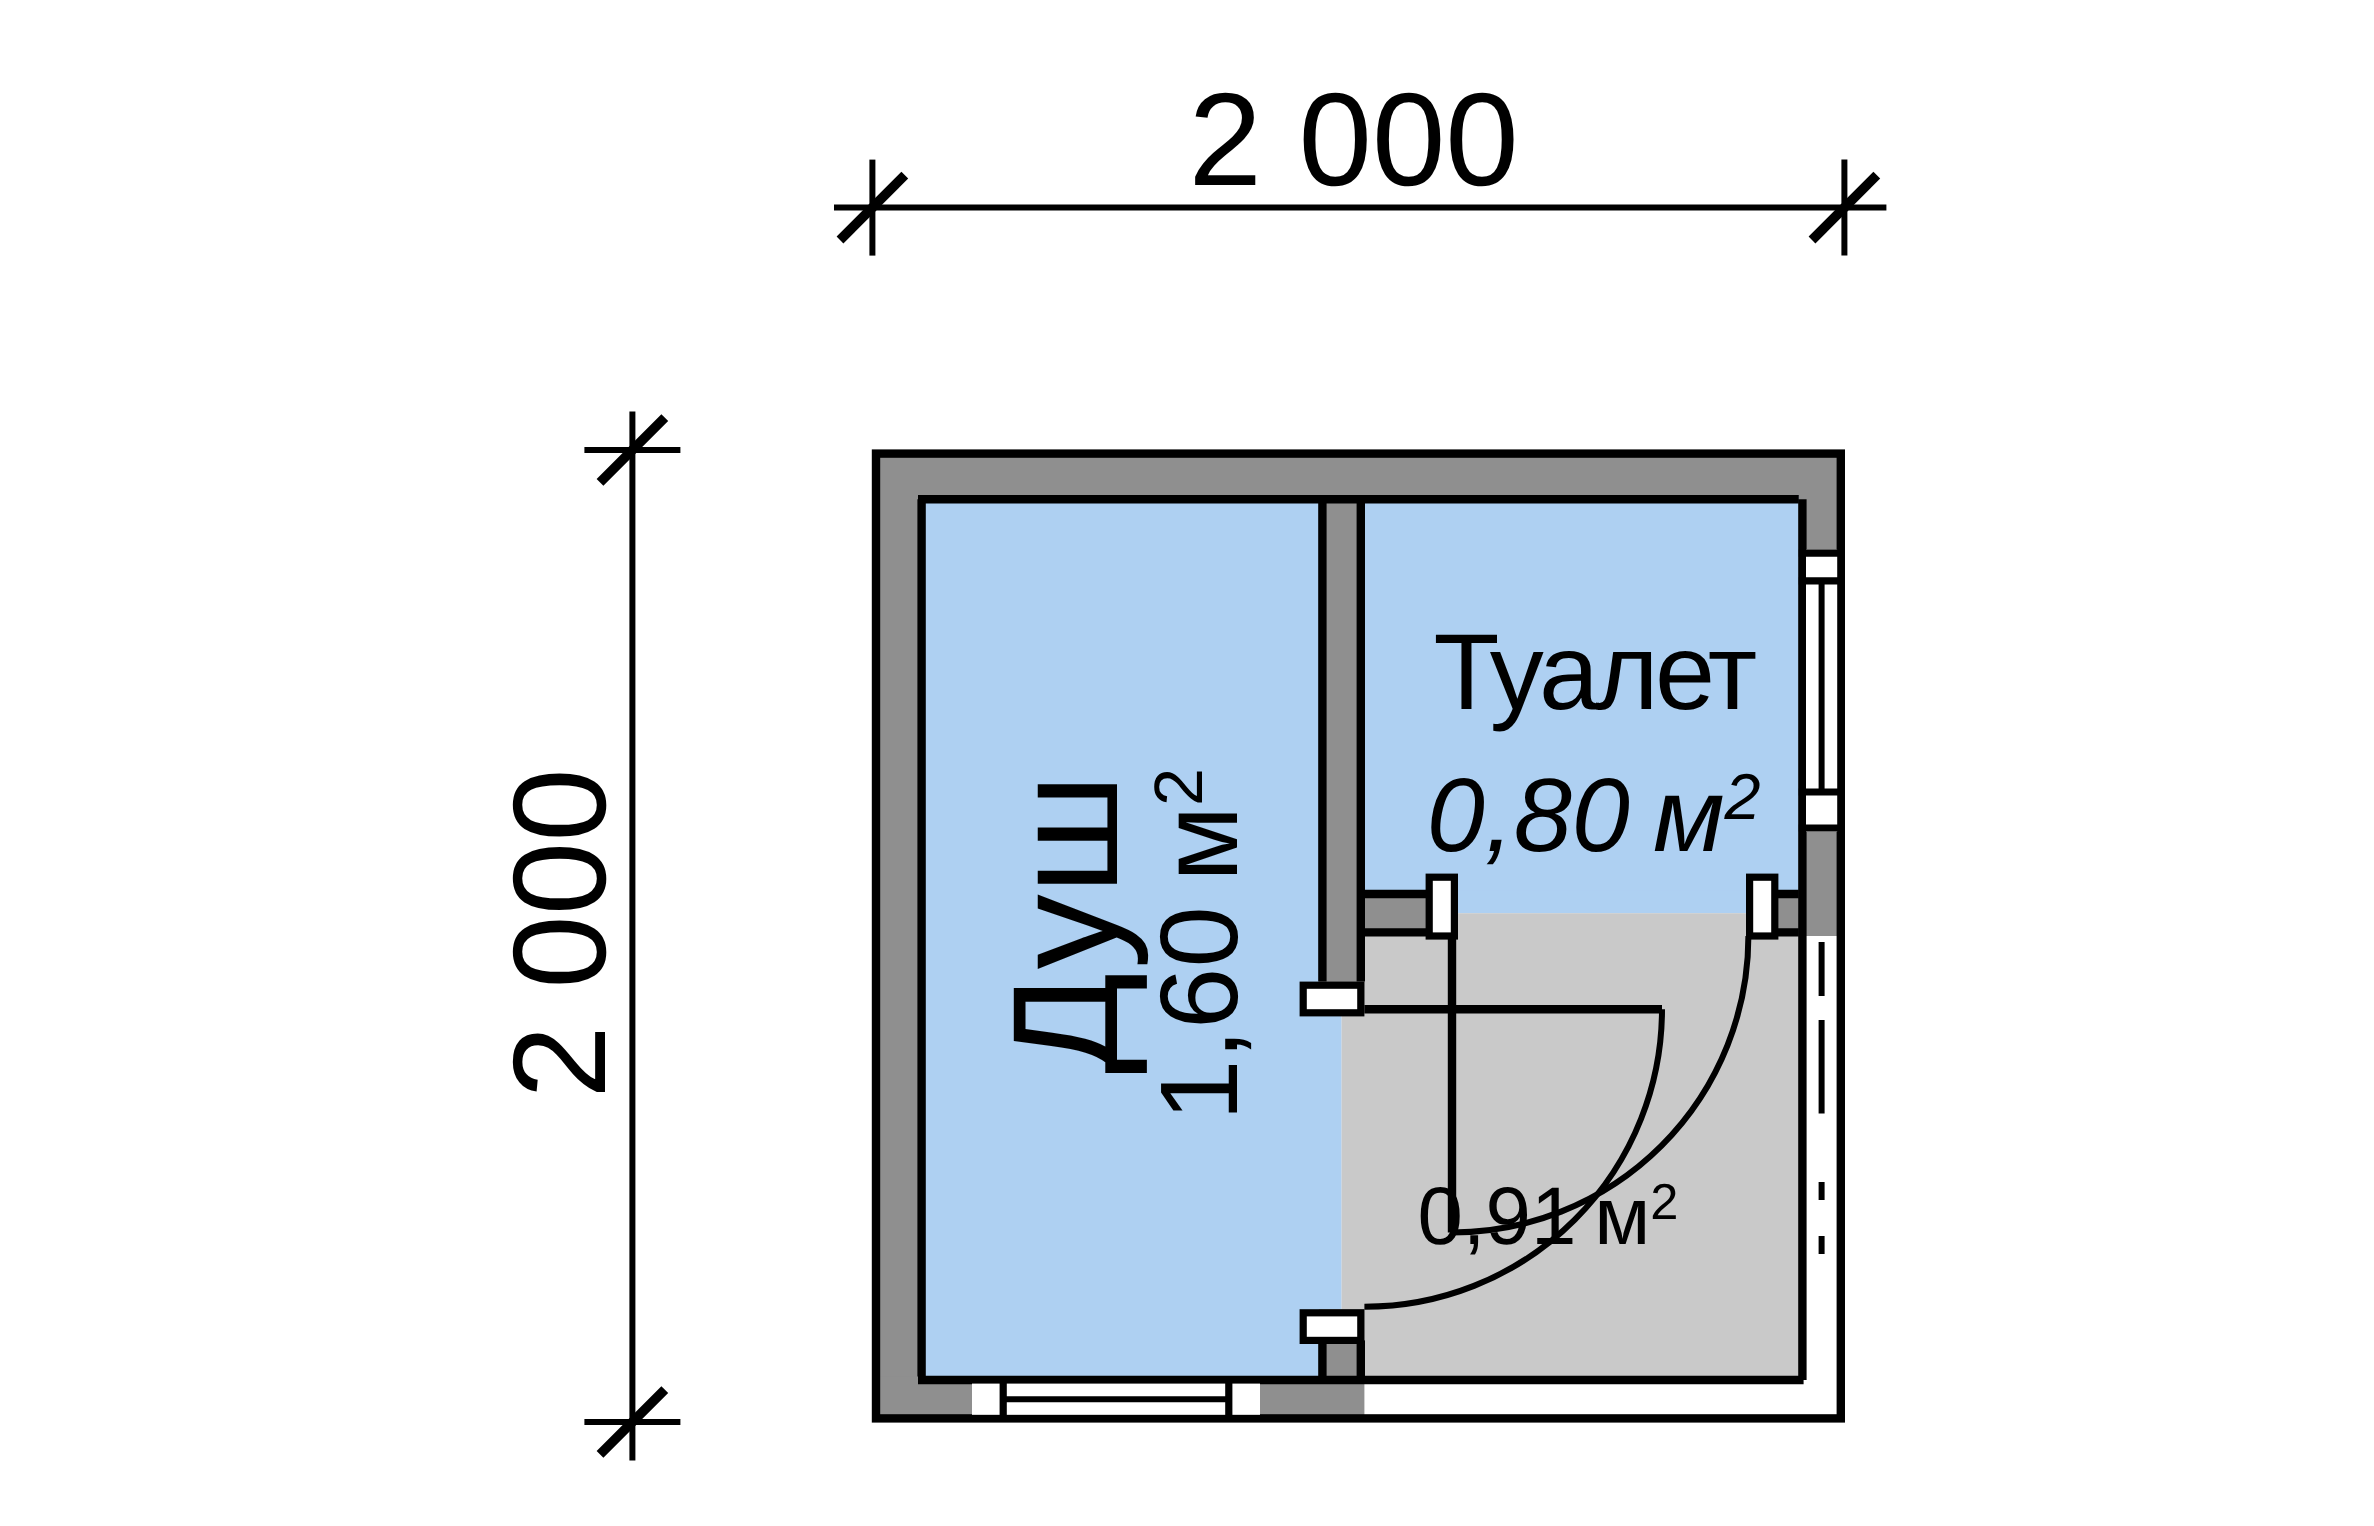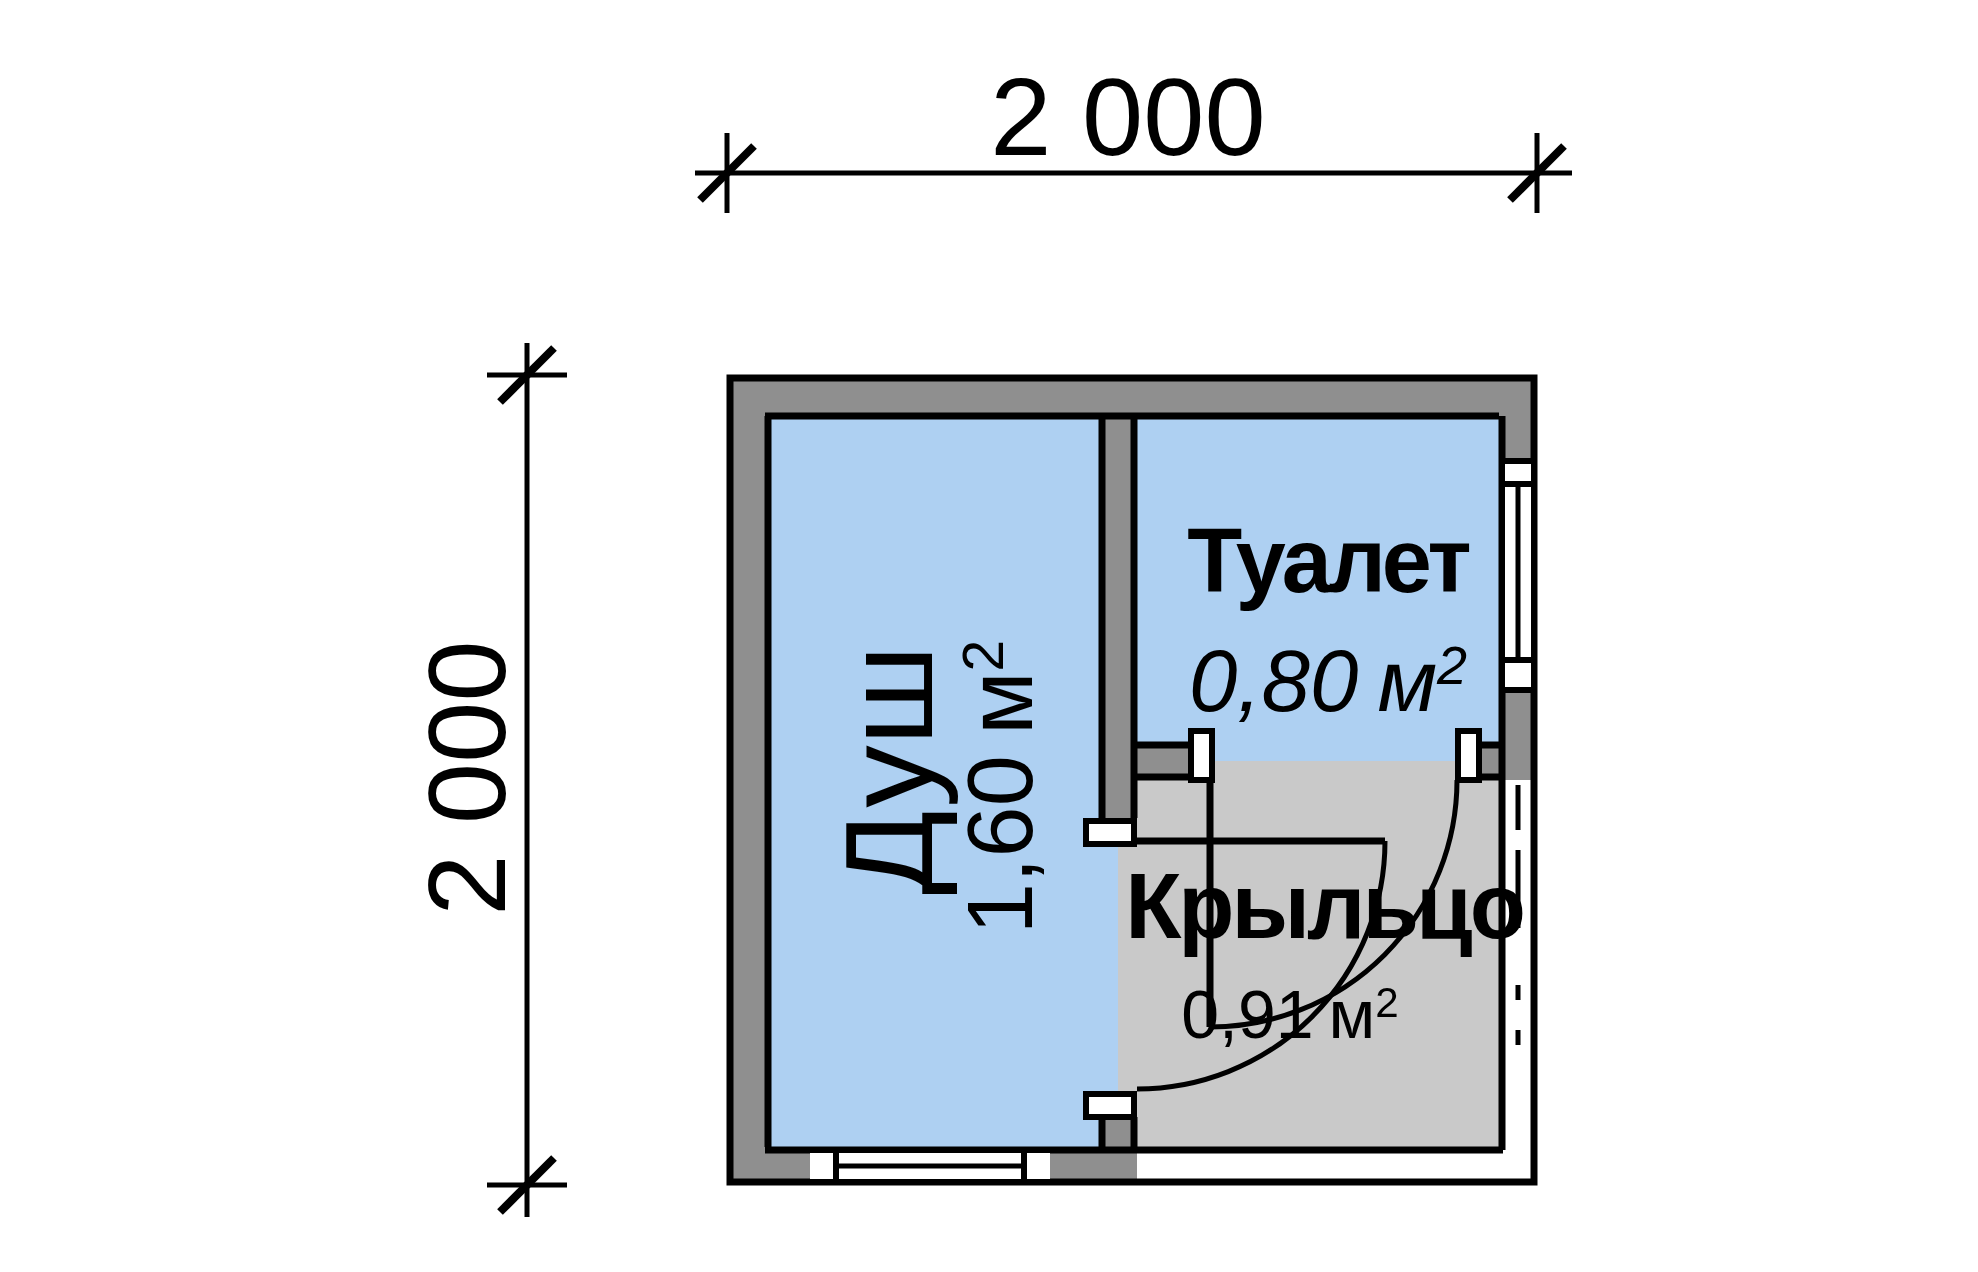--- a/index.html
+++ b/index.html
@@ -3,21 +3,21 @@
 <meta charset="utf-8">
 <style>
   html,body{margin:0;padding:0;background:#fff;}
   #stage{position:relative;width:1594px;height:1272px;background:#fff;overflow:hidden;
          font-family:"Liberation Sans",sans-serif;}
   #plan-svg{position:absolute;left:0;top:0;width:1978px;height:1272px;}
   .plan-text{position:absolute;color:#000;white-space:nowrap;
              transform:translate(-50%,-50%);line-height:1;}
   .rot{transform:translate(-50%,-50%) rotate(-90deg);}
   .dim-label{font-size:110px;}
-  .room-name{letter-spacing:-3px;font-weight:bold;}
+  .room-name{letter-spacing:-3px;}
   .sup{font-size:0.62em;position:relative;top:-0.5em;line-height:0;}
   .unit{margin-left:0.22em;}
   
   :root{--room-fill:#aed0f2;--porch-fill:#c9c9c9;--wall-fill:#8f8f8f;--line:#000;}
   .room-fill{fill:var(--room-fill);}
   .porch-fill{fill:var(--porch-fill);}
   .wall-fill{fill:var(--wall-fill);}
   .blk{stroke:var(--line);fill:none;}
   .white-fill{fill:#fff;}
 </style>
@@ -117,19 +117,18 @@
   <div class="plan-text rot" style="left:1000px;top:787px;font-size:92px;">
     <span>1,60</span><span class="unit">м</span><span class="sup">2</span>
   </div>
 
   <div class="plan-text room-name" style="left:1328px;top:561px;font-size:90px;">Туалет</div>
 
   <div class="plan-text" style="left:1328px;top:680px;font-size:87px;font-style:italic;">
     <span>0,80</span><span class="unit">м</span><span class="sup">2</span>
   </div>
 
-  <div class="plan-text room-name" style="left:1324px;top:906px;font-size:92px;">Крыльцо</div>
 
   <div class="plan-text" style="left:1290px;top:1014px;font-size:68px;">
     <span>0,91</span><span class="unit">м</span><span class="sup">2</span>
   </div>
 
 </div>
 
 </body></html>

